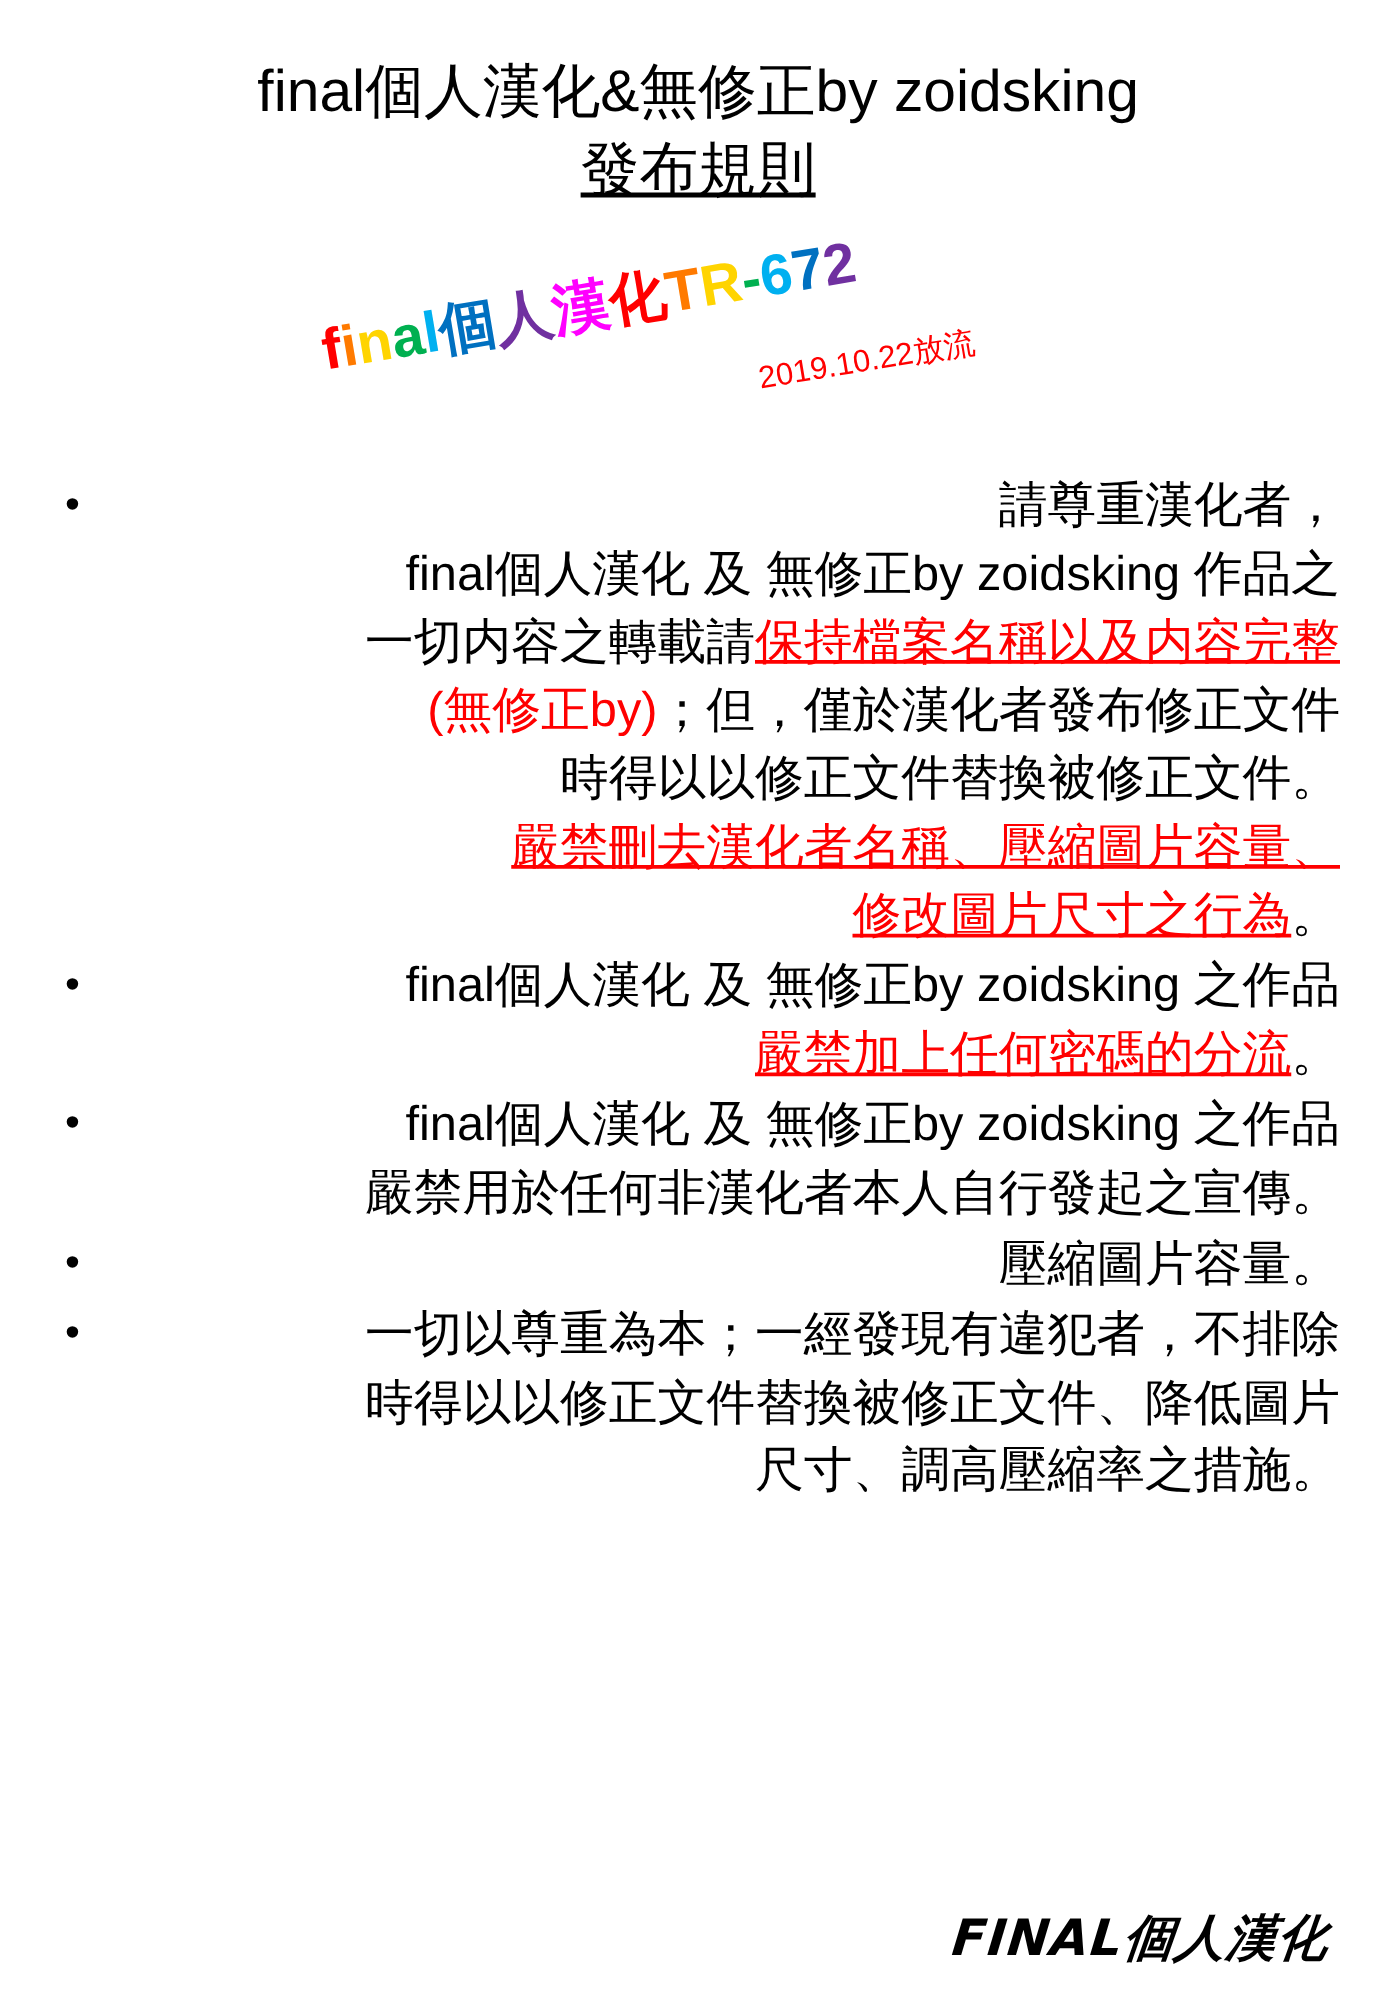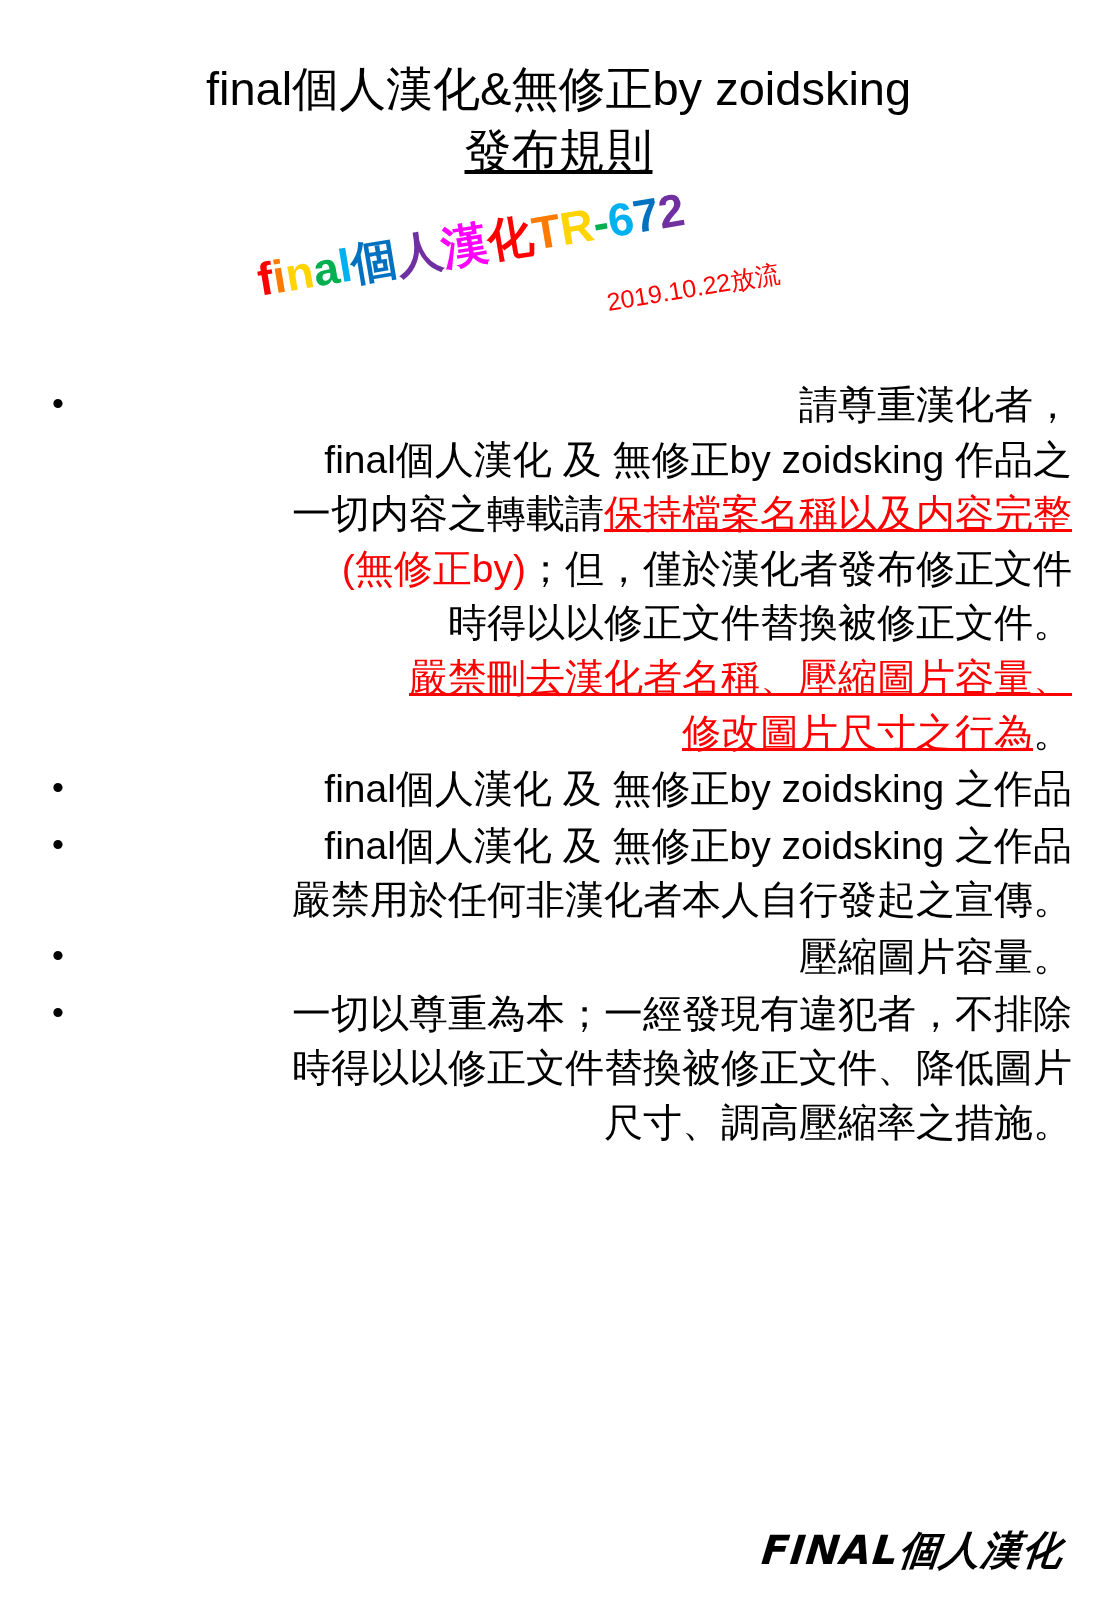--- a/index.html
+++ b/index.html
@@ -18,21 +18,21 @@
 
   .page {
     position: relative;
     width: 1117px;
     height: 1600px;
   }
 
   
   .title {
     position: absolute;
-    top: 58px;
+    top: 42px;
     left: 0;
     width: 1117px;
     text-align: center;
     font-size: 47px;
     line-height: 1.32;
     font-weight: 400;
     letter-spacing: 0px;
   }
   .title .line2 {
     display: block;
@@ -146,20 +146,21 @@
           <div><span class="red">(無修正by)</span><span>；但，僅於漢化者發布修正文件</span></div>
           <div><span>時得以以修正文件替換被修正文件。</span></div>
           <div><span class="red-u">嚴禁刪去漢化者名稱、壓縮圖片容量、</span></div>
           <div><span class="red-u">修改圖片尺寸之行為</span><span>。</span></div>
         </div>
       </div>
       <div class="rule">
         <div class="bullet">•</div>
         <div class="rule-body">
           <div><span>final個人漢化 及 無修正by zoidsking 之作品</span></div>
+          <div><span class="red-u">嚴禁加上任何密碼的分流</span><span>。</span></div>
         </div>
       </div>
       <div class="rule">
         <div class="bullet">•</div>
         <div class="rule-body">
           <div><span>final個人漢化 及 無修正by zoidsking 之作品</span></div>
           <div><span>嚴禁用於任何非漢化者本人自行發起之宣傳。</span></div>
         </div>
       </div>
       <div class="rule">

